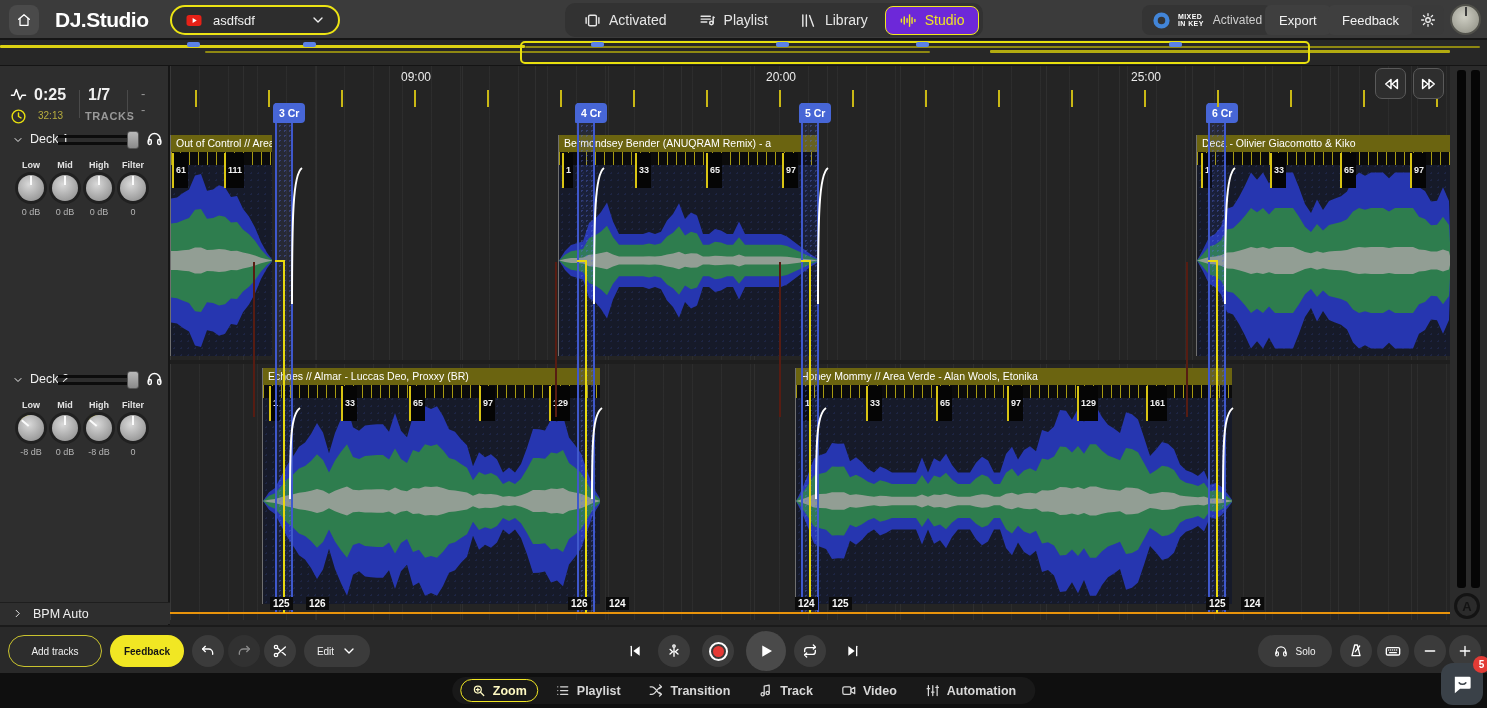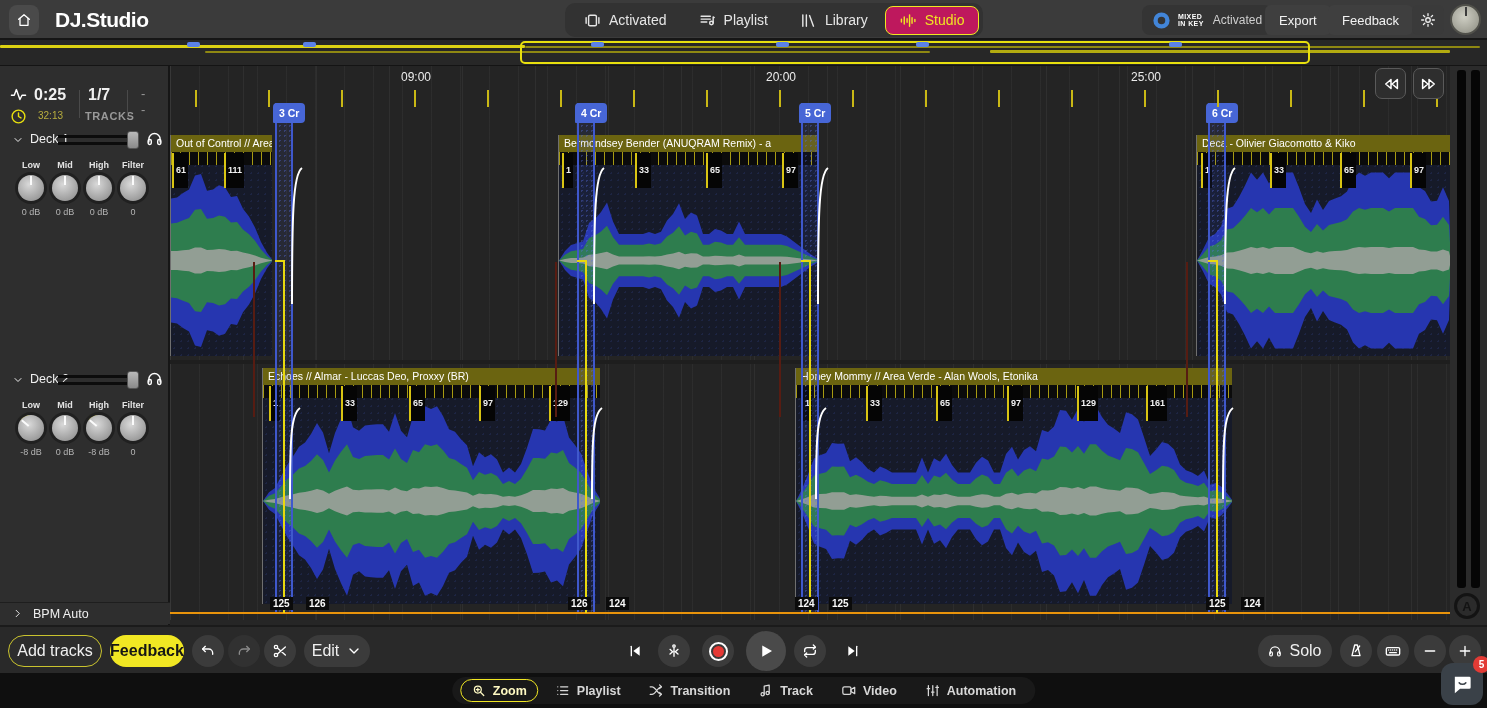--- a/index.html
+++ b/index.html
@@ -8,21 +8,21 @@
 .dots{background-image:radial-gradient(rgba(255,255,255,.05) 1px,transparent 1.2px);background-size:6px 6px}
 svg{display:block}
 
 #topbar{position:absolute;left:0;top:0;width:1487px;height:40px;background:#3b3b3b;border-bottom:2px solid #161616;z-index:30}
 #home-btn{position:absolute;left:9px;top:5px;width:30px;height:30px;background:#4a4a4a;border-radius:8px;display:flex;align-items:center;justify-content:center;color:#fff}
 #logo{position:absolute;left:55px;top:8px;font-size:21px;font-weight:800;color:#fff;letter-spacing:-.5px}
 #project-pill{position:absolute;left:170px;top:5px;width:170px;height:30px;border:2px solid #ece414;border-radius:16px;background:#2d2d2d;display:flex;align-items:center;gap:9px;padding:0 12px;color:#f0f0f0;font-size:13px}
 #project-pill .grow{flex:1}
 #nav-wrap{position:absolute;left:565px;top:3px;height:34px;background:#323232;border-radius:10px;display:flex;align-items:center;padding:2px 4px;gap:2px}
 .nav-tab{display:flex;align-items:center;gap:8px;padding:5px 14px;color:#e6e6e6;font-size:14px;border:1px solid transparent;border-radius:8px;cursor:pointer}
-.nav-tab.active{color:#f0e622;border-color:#f0e622;background:#be185d}
+.nav-tab.active{color:#f0e622;border-color:#f0e622;background:#6d28d9}
 .nav-ic svg{width:17px;height:17px}
 #mik{position:absolute;left:1142px;top:5px;height:30px;background:#343434;border-radius:8px;display:flex;align-items:center;gap:7px;padding:0 10px}
 #mik .brand{font-size:7px;font-weight:800;color:#fff;line-height:7px;letter-spacing:.4px}
 #mik .status{font-size:12px;color:#cfcfcf;margin-left:2px}
 .top-btn{position:absolute;top:5px;height:30px;background:#3f3f3f;border-radius:6px;color:#f2f2f2;font-size:13px;display:flex;align-items:center;justify-content:center;padding:0 14px}
 #gear-btn{position:absolute;left:1412px;top:5px;width:32px;height:30px;background:#3a3a3a;border-radius:6px;display:flex;align-items:center;justify-content:center;color:#eee}
 #avatar{position:absolute;left:1450px;top:4px;width:31px;height:31px;border-radius:50%;background:radial-gradient(circle at 45% 40%,#cfcfc4,#8b8b80);border:2px solid #50504a}
 #avatar .notch{position:absolute;left:50%;top:1px;width:2px;height:9px;background:#3c3c3c;transform:translateX(-50%)}
 
 #overview{position:absolute;left:0;top:40px;width:1487px;height:26px;background:#272727;border-bottom:1px solid #141414;z-index:20}
@@ -82,21 +82,21 @@
 .bpmlb{position:absolute;top:531px;height:13px;line-height:13px;font-size:10px;font-weight:700;color:#fafafa;background:#0b0b0b;padding:0 3px;z-index:6}
 #orange-line{position:absolute;left:0;top:546px;width:1280px;height:2px;background:#e8930b;z-index:5}
 .tl-navbtn{position:absolute;top:2px;width:31px;height:31px;border:1px solid #5a5a5a;border-radius:7px;background:#2e2e2e;color:#fff;display:flex;align-items:center;justify-content:center;z-index:8;cursor:pointer}
 .tl-navbtn svg{width:18px;height:18px}
 
 #meters{position:absolute;left:1450px;top:66px;width:37px;height:559px;background:#2b2b2b;z-index:10}
 .meter-bar{position:absolute;top:4px;width:9px;height:518px;background:#060606;border-radius:3px}
 #auto-logo{position:absolute;left:4px;top:527px;width:26px;height:26px;border:3px solid #131313;border-radius:50%;color:#131313;font-weight:800;font-size:13px;display:flex;align-items:center;justify-content:center}
 
 #toolbar{position:absolute;left:0;top:625px;width:1487px;height:48px;background:#292929;border-top:2px solid #1b1b1b;z-index:25}
-.tb{position:absolute;top:8px;height:32px;display:flex;align-items:center;justify-content:center;color:#f0f0f0;font-size:16px;cursor:pointer}
+.tb{position:absolute;top:8px;height:32px;display:flex;align-items:center;justify-content:center;color:#f0f0f0;font-size:10px;cursor:pointer}
 .pill{border-radius:16px;background:#3b3b3b;padding:0 14px;gap:7px}
 #add-tracks{left:8px;width:94px;background:#2d2d2d;border:1.5px solid #c9c32e;border-radius:16px}
 #automix{left:110px;width:74px;background:#f1e723;color:#151515;font-weight:700;border-radius:16px}
 .circle32{width:32px;height:32px;border-radius:50%;background:#3b3b3b}
 .circle32 svg{width:16px;height:16px}
 #undo-btn{left:192px}#redo-btn{left:228px;opacity:.45}#cut-btn{left:264px}
 #edit-btn{left:304px;width:66px}
 #skip-start{left:622px;width:26px;background:none}
 #cue-btn{left:658px}
 #record-btn{left:702px}
@@ -127,20 +127,35 @@
   <div id="topbar" class="dots">
     <div id="home-btn">
         <span>
           <svg viewBox="0 0 24 24" width="16" height="16" fill="none" stroke="currentColor" stroke-width="2" stroke-linecap="round" stroke-linejoin="round">
             <path d="M4 11l8-7 8 7"></path>
             <path d="M6 9.5V20h12V9.5"></path>
           </svg>
         </span>
       </div>
     <div id="logo">DJ.Studio</div>
+    <div id="project-pill">
+      <span>
+          <svg viewBox="0 0 24 22" width="20" height="15">
+            <rect x="1" y="3" width="22" height="16" rx="4" fill="#e62117"></rect>
+            <path d="M10 7.5l6 3.5-6 3.5z" fill="#fff"></path>
+          </svg>
+        </span>
+      <span>asdfsdf</span>
+      <span class="grow"></span>
+      <span>
+          <svg viewBox="0 0 24 24" width="16" height="16" fill="none" stroke="currentColor" stroke-width="2" stroke-linecap="round" stroke-linejoin="round">
+            <path d="M6 9l6 6 6-6"></path>
+          </svg>
+        </span>
+    </div>
     <div id="nav-wrap">
         <span id="nav-tabs" style="display:flex;gap:2px">
           <div class="nav-tab">
             <div class="nav-ic">
               <svg viewBox="0 0 24 24" width="16" height="16" fill="none" stroke="currentColor" stroke-width="2" stroke-linecap="round" stroke-linejoin="round">
                 <rect x="6.5" y="4.5" width="11" height="15" rx="2"></rect>
                 <path d="M3 8v8M21 8v8"></path>
               </svg>
             </div>
             <div class="nav-lb">Activated</div>

